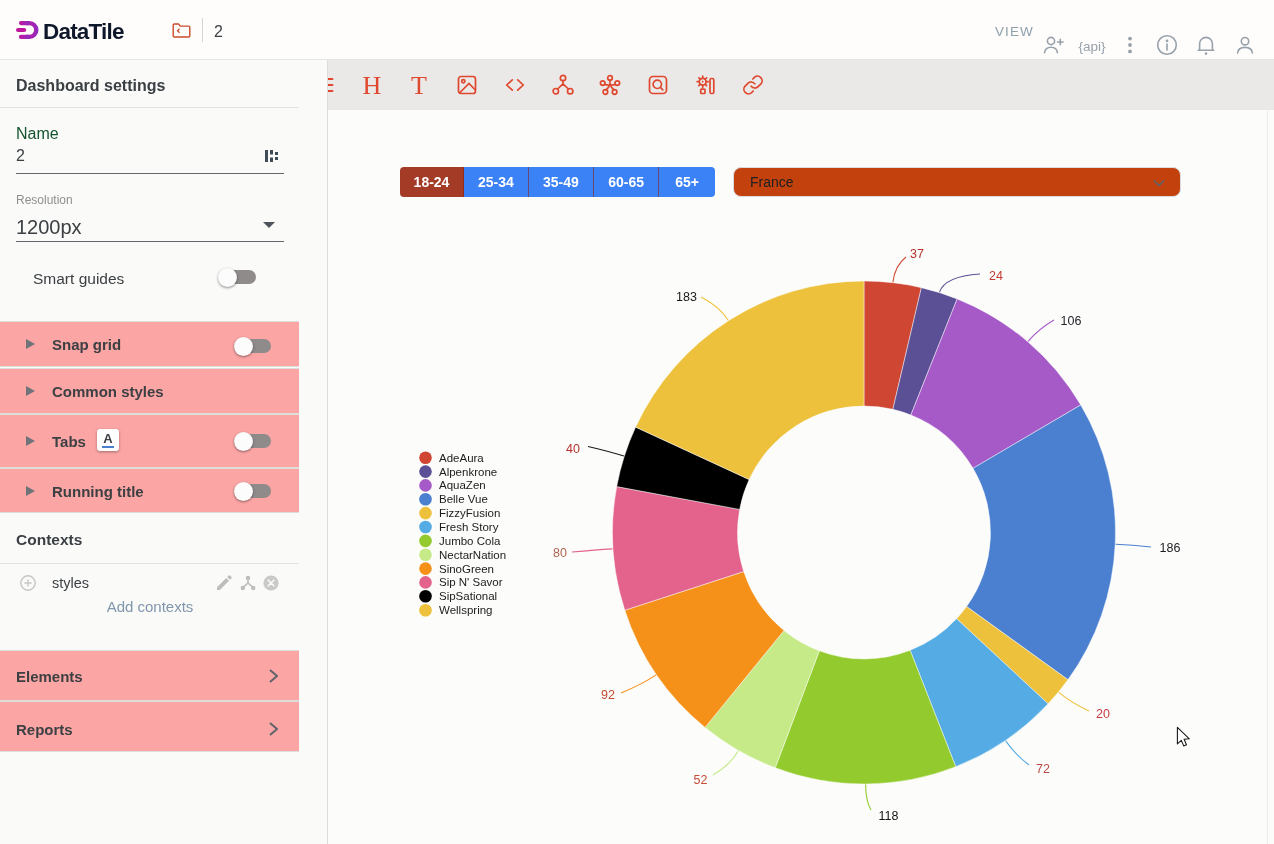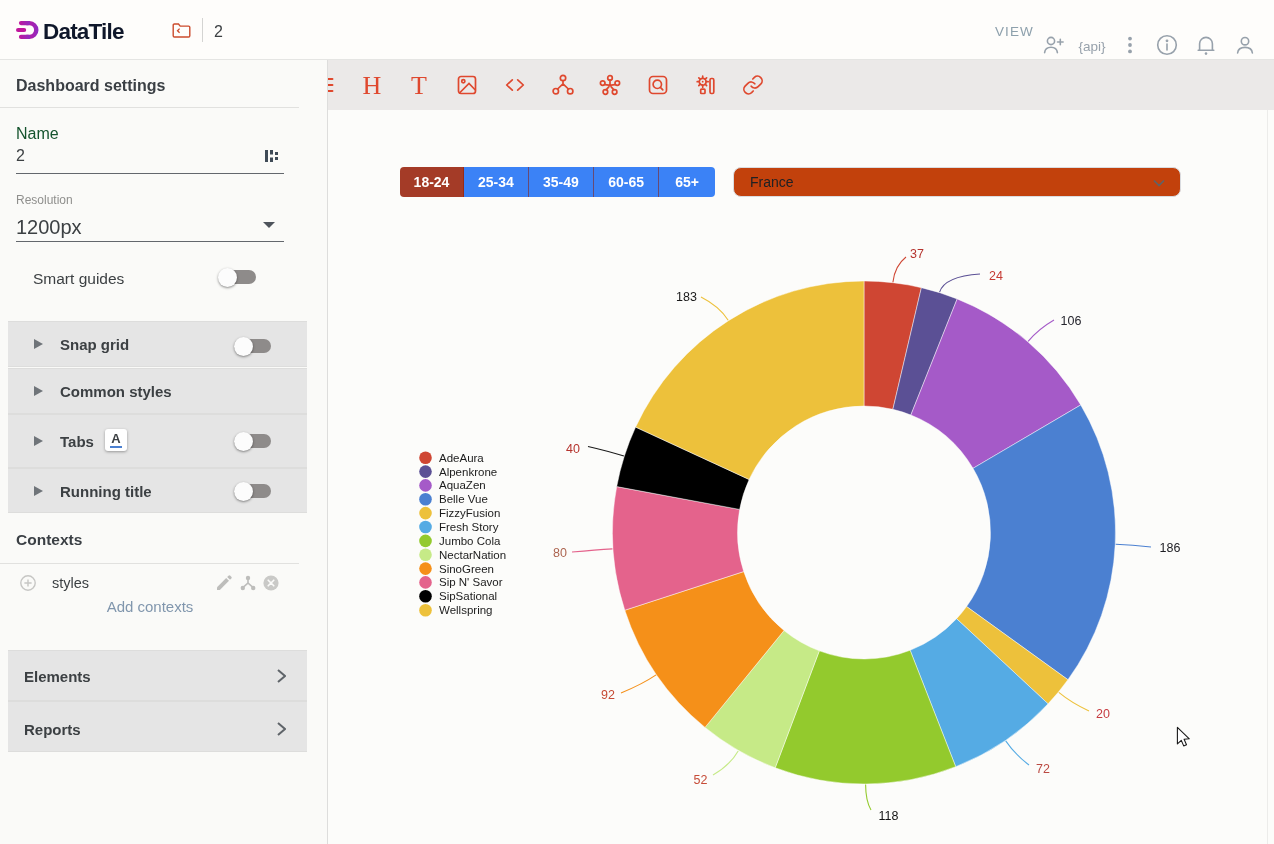--- a/index.html
+++ b/index.html
@@ -7,21 +7,21 @@
 
 #hdr { position:absolute; left:0; top:0; width:1274px; height:60px; background:#fefdfb; border-bottom:1px solid #e5e5e3; z-index:30; }
 #logo-text { position:absolute; left:43px; top:19px; font-size:22.5px; font-weight:bold; color:#0f172a; letter-spacing:-0.8px; }
 #fold { position:absolute; left:172px; top:22.5px; }
 #hdiv { position:absolute; left:202px; top:18px; width:1px; height:24px; background:#d4d4d2; }
 #hnum { position:absolute; left:214px; top:23px; font-size:16px; color:#3c4043; }
 #view { position:absolute; left:995px; top:24px; font-size:13.5px; color:#8da0ac; letter-spacing:1.1px; }
 .hic { position:absolute; top:18px;margin-top:15px; }
 
 #side { position:absolute; left:0; top:60px; width:328px; height:784px; background:#fafaf8; border-right:1px solid #dddddc; z-index:20; }
-.srow { position:absolute; left:8px; width:299px; background:#e5e5e5; border-top:1px solid #dddddc; border-bottom:1px solid #dddddc; }
+.srow { position:absolute; left:0; width:299px; background:#fca5a5; border-top:1px solid #dddddc; border-bottom:1px solid #dddddc; }
 .tri { position:absolute; left:26px; width:0; height:0; border-left:9px solid #6f7479; border-top:5.5px solid transparent; border-bottom:5.5px solid transparent; }
 .rowlab { position:absolute; left:52px; font-size:15px; color:#3c4043; font-weight:bold; }
 .track { position:absolute; width:37px; height:14px; border-radius:7px; background:#8e8b8a; }
 .knob { position:absolute; width:19px; height:19px; border-radius:50%; background:#fcfcfc; box-shadow:0 1px 2.5px rgba(0,0,0,0.45); }
 .chev { position:absolute; left:268px; }
 
 #tbar { position:absolute; left:301px; top:60px; width:973px; height:50px; background:#ebe9e8; z-index:10; }
 .tbi { position:absolute; top:13px; width:24px; height:24px; }
 
 #agegrp { position:absolute; left:400px; top:167px; height:30px; display:flex; border-radius:4px; overflow:hidden; z-index:5; }

